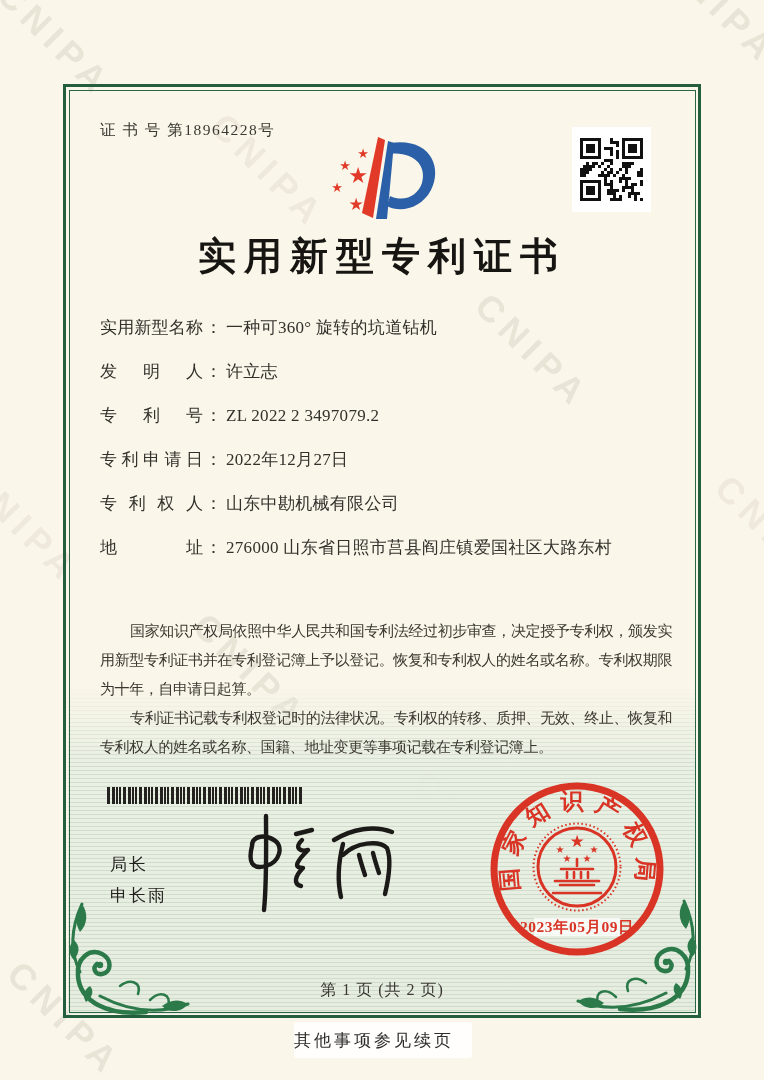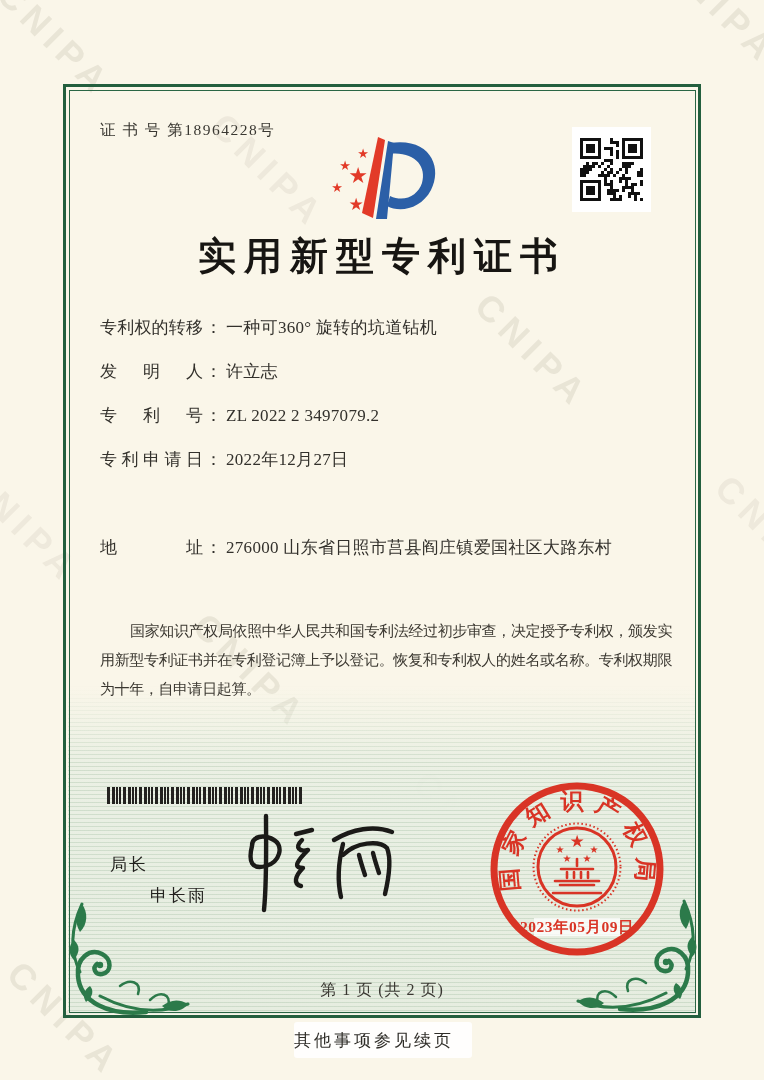--- a/index.html
+++ b/index.html
@@ -49,21 +49,21 @@
   .fpair2 .flabel{width:92px;}
 
   .paras{position:absolute;left:100px;top:617px;width:572px;font-size:15px;line-height:29px;
          text-align:justify;color:#3b3831;letter-spacing:-0.4px;}
   .paras p{margin:0;text-indent:2em;}
 
   .barcode{position:absolute;left:107px;top:787px;width:198px;height:17px;}
 
   .signer{position:absolute;left:110px;font-size:17px;letter-spacing:2px;color:#23221f;
           font-family:"Liberation Sans","DejaVu Sans",sans-serif;text-align:right;}
-  .signer.t{top:853px;} .signer.n{top:884px;margin-left:40px;}
+  .signer.t{top:853px;} .signer.n{top:884px;}
   .signature{position:absolute;left:222px;top:810px;width:192px;height:106px;}
 
   .seal{position:absolute;left:488px;top:779px;width:180px;height:186px;opacity:.95;}
 
   .pagenum{position:absolute;left:0;top:980px;width:764px;text-align:center;
            font-size:16px;letter-spacing:1px;color:#3a3832;}
 
   .flourish{position:absolute;width:150px;height:130px;z-index:5;}
   .flourish.bl{left:50px;top:892px;}
   .flourish.br{left:566px;top:889px;transform:scaleX(-1);}
@@ -352,37 +352,41 @@
           <rect x="12" y="20" width="1" height="1" fill="#111"></rect>
           <rect x="13" y="20" width="1" height="1" fill="#111"></rect>
           <rect x="18" y="20" width="1" height="1" fill="#111"></rect>
           <rect x="20" y="20" width="1" height="1" fill="#111"></rect>
         </svg>
     </div>
 
     <div class="title">实用新型专利证书</div>
 
     <div class="frow" style="top:316px">
-      <span class="flabel">专利权的转移</span><span class="fcolon">：</span><span class="fvalue">一种可360° 旋转的坑道钻机</span>
+      <span class="flabel">实用新型名称</span><span class="fcolon">：</span><span class="fvalue">一种可360° 旋转的坑道钻机</span>
     </div>
     <div class="frow" style="top:360px">
       <span class="flabel">发明人</span><span class="fcolon">：</span><span class="fvalue">许立志</span>
     </div>
     <div class="frow" style="top:404px">
       <span class="flabel">专利号</span><span class="fcolon">：</span><span class="fvalue">ZL 2022 2 3497079.2</span>
     </div>
     <div class="frow" style="top:448px">
       <span class="flabel">专利申请日</span><span class="fcolon">：</span><span class="fvalue">2022年12月27日</span>
     </div>
+    <div class="frow" style="top:492px">
+      <span class="flabel">专利权人</span><span class="fcolon">：</span><span class="fvalue">山东中勘机械有限公司</span>
+    </div>
     <div class="frow" style="top:536px">
       <span class="flabel">地址</span><span class="fcolon">：</span><span class="fvalue">276000 山东省日照市莒县阎庄镇爱国社区大路东村</span>
     </div>
 
     <div class="paras">
       <p>国家知识产权局依照中华人民共和国专利法经过初步审查，决定授予专利权，颁发实用新型专利证书并在专利登记簿上予以登记。恢复和专利权人的姓名或名称。专利权期限为十年，自申请日起算。</p>
+      <p>专利证书记载专利权登记时的法律状况。专利权的转移、质押、无效、终止、恢复和专利权人的姓名或名称、国籍、地址变更等事项记载在专利登记簿上。</p>
     </div>
 
     <svg class="barcode" id="barcode" viewBox="0 0 198 17" preserveAspectRatio="none">
         <rect x="0" y="0" width="3" height="17" fill="#23221f"></rect>
         <rect x="5" y="0" width="3" height="17" fill="#23221f"></rect>
         <rect x="9" y="0" width="2" height="17" fill="#23221f"></rect>
         <rect x="12" y="0" width="2" height="17" fill="#23221f"></rect>
         <rect x="16" y="0" width="3" height="17" fill="#23221f"></rect>
         <rect x="21" y="0" width="3" height="17" fill="#23221f"></rect>
         <rect x="25" y="0" width="2" height="17" fill="#23221f"></rect>

